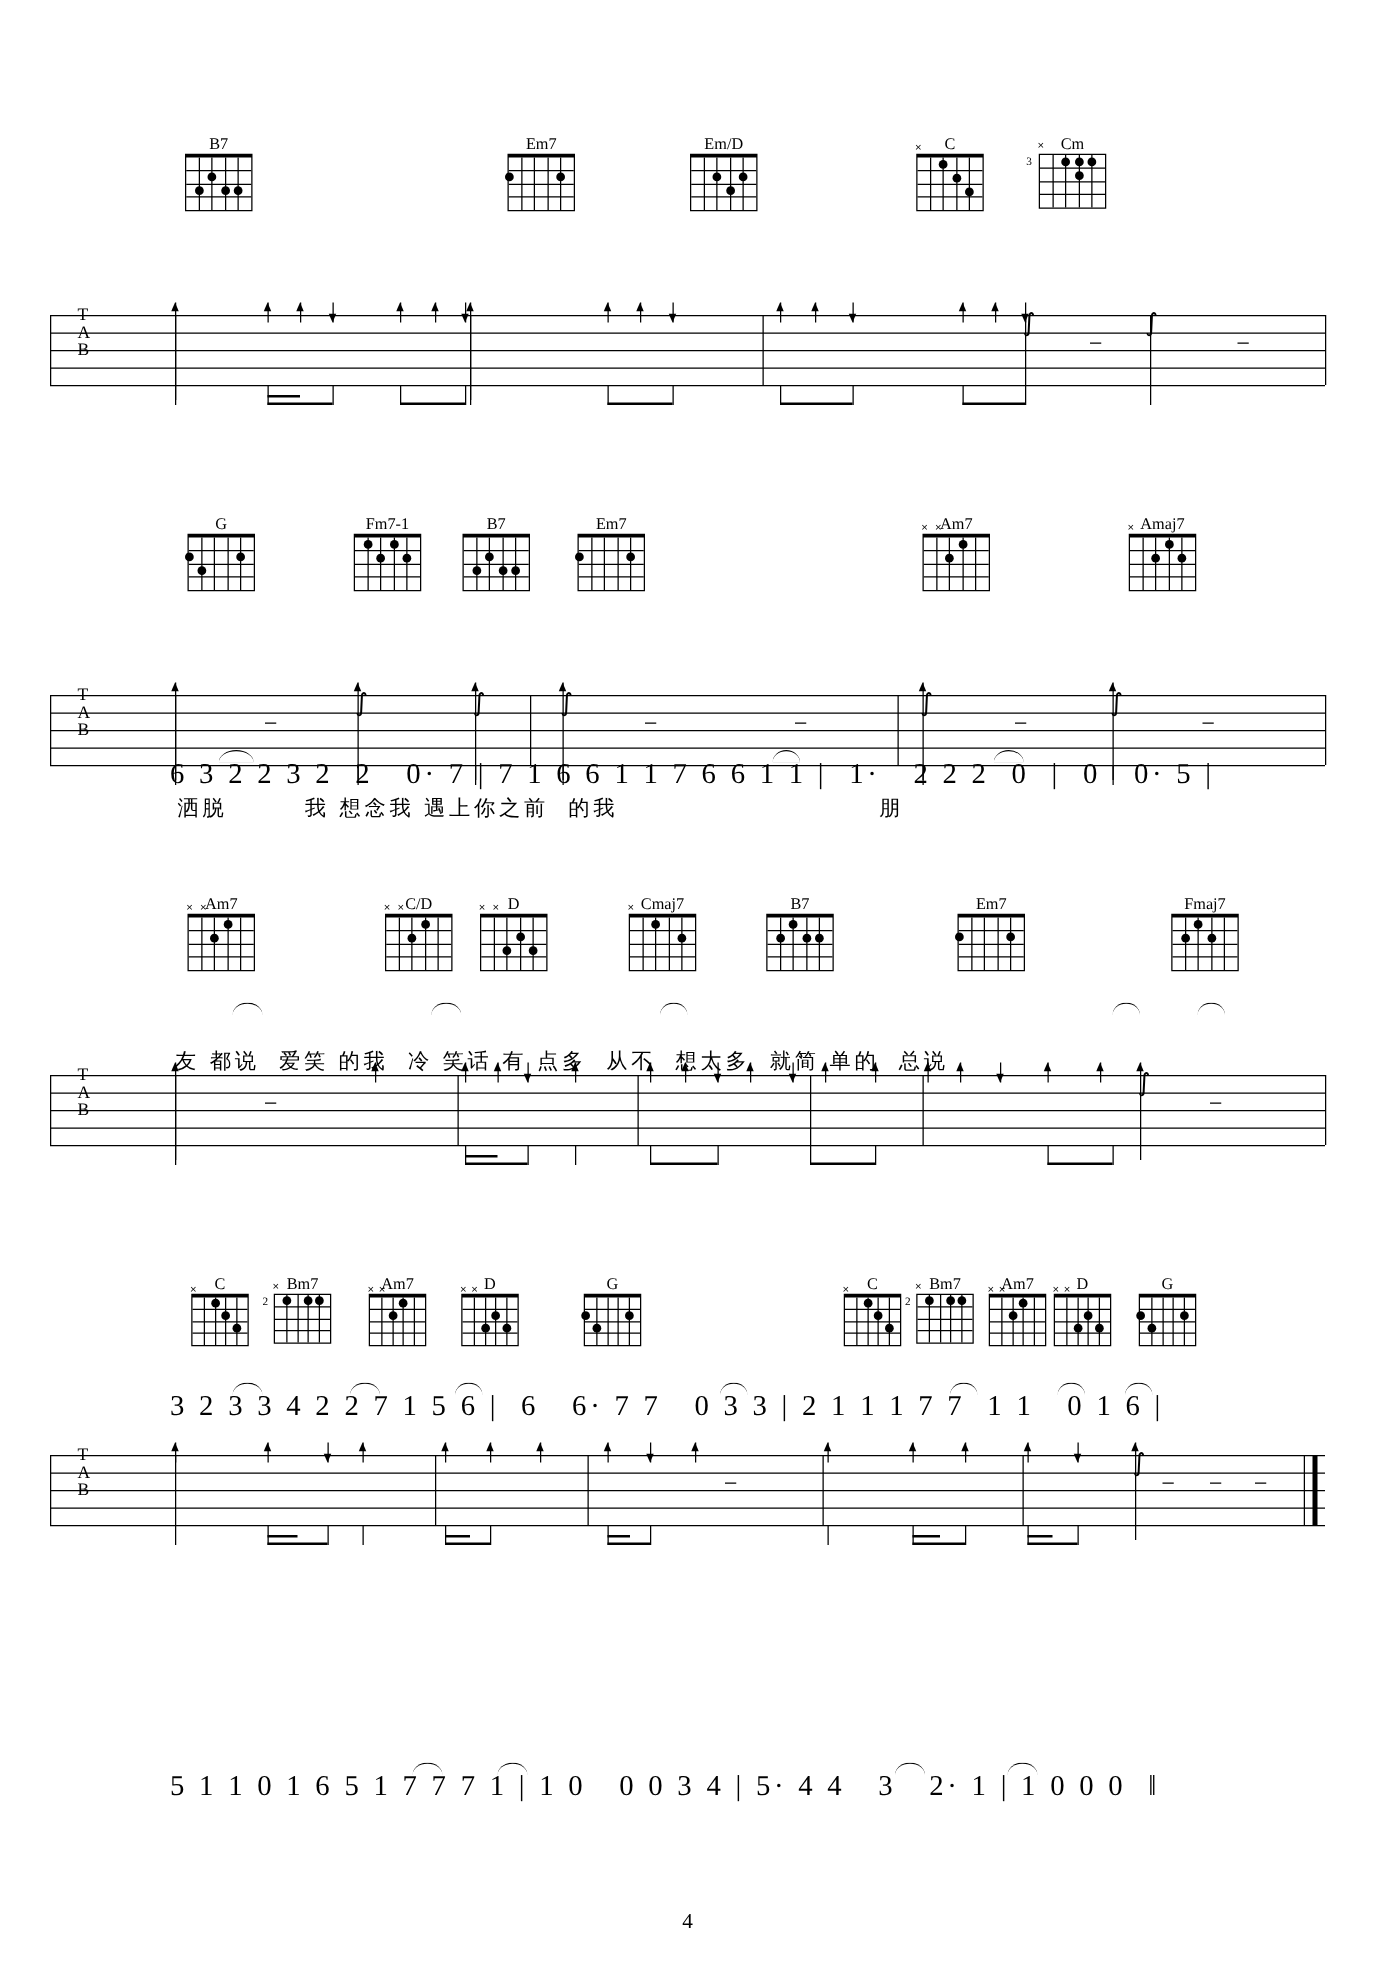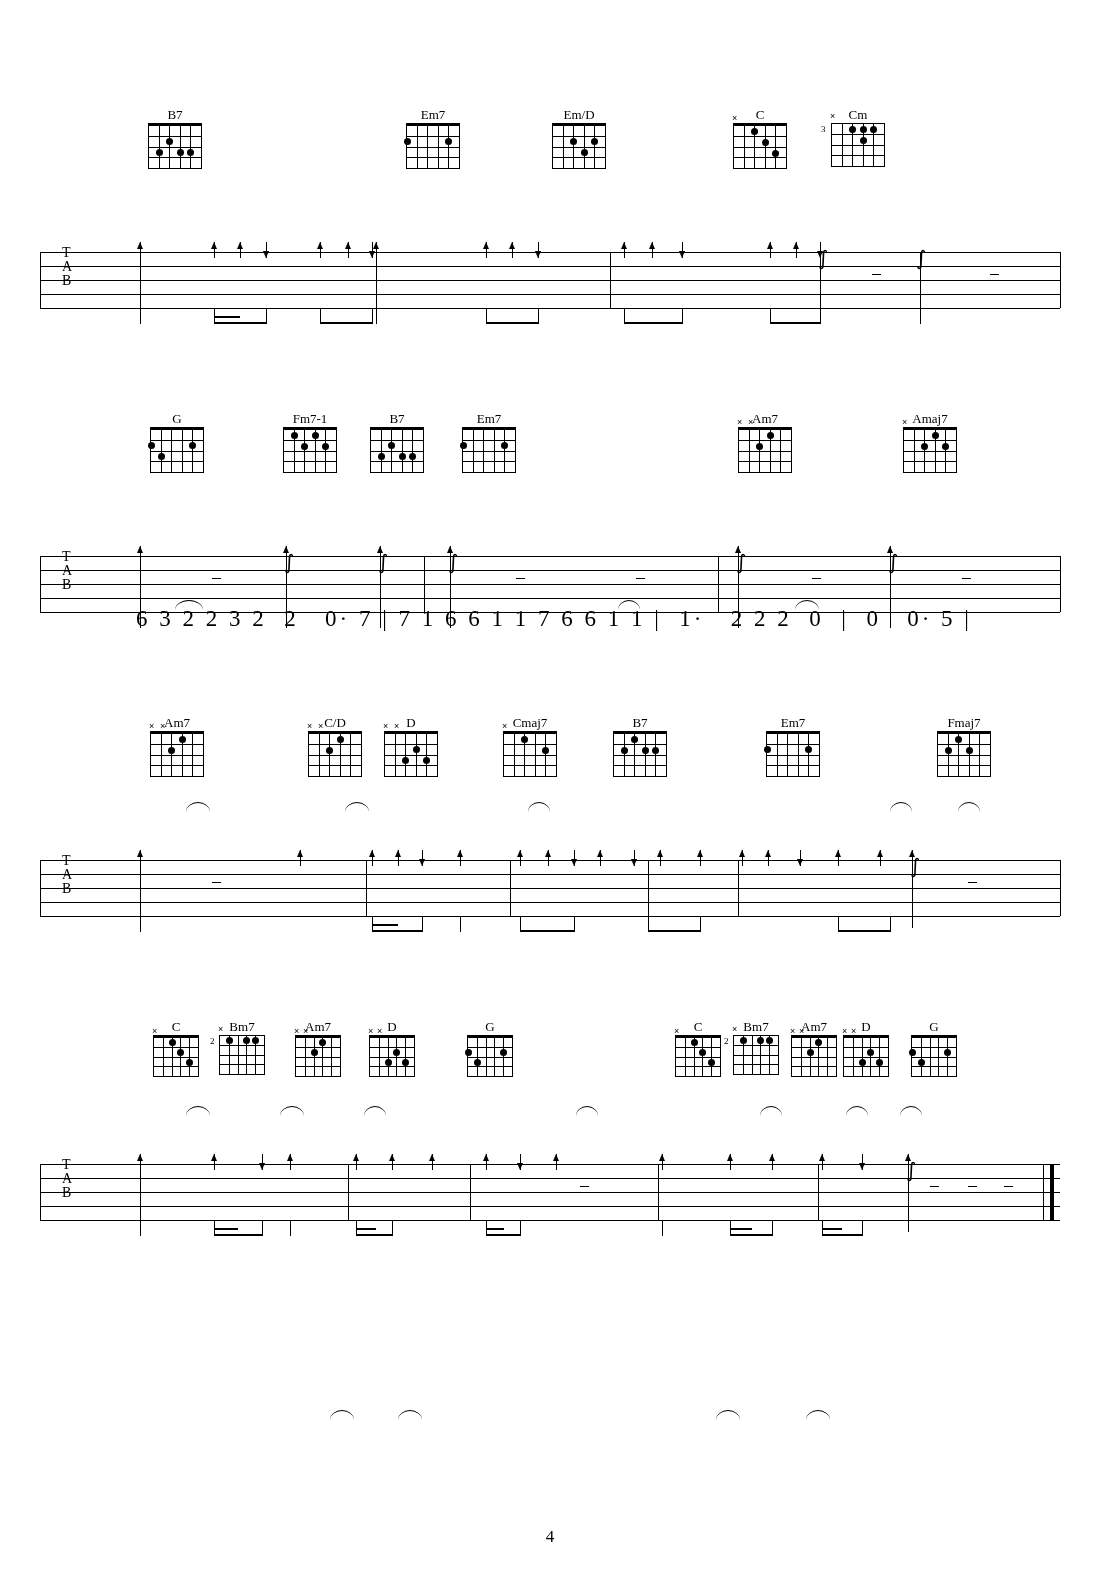--- a/index.html
+++ b/index.html
@@ -362,20 +362,21 @@
       <div class="stem" style="left:770px;top:122px;height:16px;"></div>
       <div class="stem" style="left:820px;top:122px;height:16px;"></div>
       <div class="beam" style="left:770px;top:136px;width:50px;"></div>
       <div class="stem" style="left:920px;top:122px;height:16px;"></div>
       <div class="wavy" style="left:818px;top:66px;">∫</div>
       <div class="wavy" style="left:916px;top:66px;">∫</div>
     </div>
 
     <div class="notation" style="top:320px;height:70px;">
       <div class="numrow" style="left:136px;top:0;letter-spacing:3px;">6 3 2 2 3 2  2   0· 7 | 7 1 6 6 1 1 7 6 6 1 1 |  1·   2 2 2  0  |  0   0· 5 |</div>
+      <div class="lyricrow" style="left:142px;top:30px;letter-spacing:3px;">洒脱        我 想念我 遇上你之前  的我                           朋</div>
       <div class="tie" style="left:175px;top:-6px;width:28px;"></div>
       <div class="tie" style="left:618px;top:-6px;width:22px;"></div>
       <div class="tie" style="left:795px;top:-6px;width:24px;"></div>
     </div>
   </div>
 
   <div class="system" style="top:412px;">
     <div class="chords">
 
       <div class="chord" style="left:142px;width:70px;">
@@ -515,20 +516,21 @@
 
       <div class="stem" style="left:140px;top:122px;height:16px;"></div>
       <div class="stem" style="left:286px;top:122px;height:16px;"></div>
       <div class="stem" style="left:380px;top:122px;height:16px;"></div>
       <div class="stem" style="left:450px;top:122px;height:16px;"></div>
       <div class="stem" style="left:738px;top:122px;height:16px;"></div>
       <div class="stem" style="left:890px;top:122px;height:16px;"></div>
     </div>
 
     <div class="notation" style="top:218px;height:70px;">
+      <div class="lyricrow" style="left:140px;top:30px;letter-spacing:3px;">友 都说  爱笑 的我  冷 笑话 有 点多  从不  想太多  就简 单的  总说</div>
       <div class="tie" style="left:186px;top:-6px;width:24px;"></div>
       <div class="tie" style="left:345px;top:-6px;width:24px;"></div>
       <div class="tie" style="left:528px;top:-6px;width:22px;"></div>
       <div class="tie" style="left:890px;top:-6px;width:22px;"></div>
       <div class="tie" style="left:958px;top:-6px;width:22px;"></div>
     </div>
   </div>
 
   <div class="system" style="top:716px;">
     <div class="chords">
@@ -703,20 +705,21 @@
       <div class="stem" style="left:648px;top:122px;height:16px;"></div>
       <div class="stem" style="left:700px;top:122px;height:16px;"></div>
       <div class="beam" style="left:648px;top:136px;width:52px;"></div>
       <div class="stem" style="left:838px;top:122px;height:16px;"></div>
       <div class="stem" style="left:890px;top:122px;height:16px;"></div>
       <div class="beam" style="left:838px;top:136px;width:52px;"></div>
       <div class="stem" style="left:460px;top:122px;height:16px;"></div>
     </div>
 
     <div class="notation" style="top:218px;height:70px;">
+      <div class="numrow" style="left:136px;top:0;letter-spacing:3px;">3 2 3 3 4 2 2 7 1 5 6 |  6   6· 7 7   0 3 3 | 2 1 1 1 7 7  1 1   0 1 6 |</div>
       <div class="tie" style="left:186px;top:-6px;width:24px;"></div>
       <div class="tie" style="left:280px;top:-6px;width:24px;"></div>
       <div class="tie" style="left:364px;top:-6px;width:22px;"></div>
       <div class="tie" style="left:576px;top:-6px;width:22px;"></div>
       <div class="tie" style="left:760px;top:-6px;width:22px;"></div>
       <div class="tie" style="left:846px;top:-6px;width:22px;"></div>
       <div class="tie" style="left:900px;top:-6px;width:22px;"></div>
     </div>
   </div>
 
@@ -957,20 +960,21 @@
       <div class="stem" style="left:772px;top:122px;height:16px;"></div>
       <div class="beam" style="left:730px;top:136px;width:42px;"></div>
       <div class="beam" style="left:730px;top:130px;width:22px;"></div>
       <div class="stem" style="left:822px;top:122px;height:16px;"></div>
       <div class="stem" style="left:862px;top:122px;height:16px;"></div>
       <div class="beam" style="left:822px;top:136px;width:40px;"></div>
       <div class="beam" style="left:822px;top:130px;width:20px;"></div>
     </div>
 
     <div class="notation" style="top:218px;height:70px;">
+      <div class="numrow" style="left:136px;top:0;letter-spacing:3px;">5 1 1 0 1 6 5 1 7 7 7 1 | 1 0   0 0 3 4 | 5· 4 4   3   2· 1 | 1 0 0 0  ‖</div>
       <div class="tie" style="left:330px;top:-6px;width:24px;"></div>
       <div class="tie" style="left:398px;top:-6px;width:24px;"></div>
       <div class="tie" style="left:716px;top:-6px;width:24px;"></div>
       <div class="tie" style="left:806px;top:-6px;width:24px;"></div>
     </div>
   </div>
 
   <div class="pagenum">4</div>
 </div>
 

